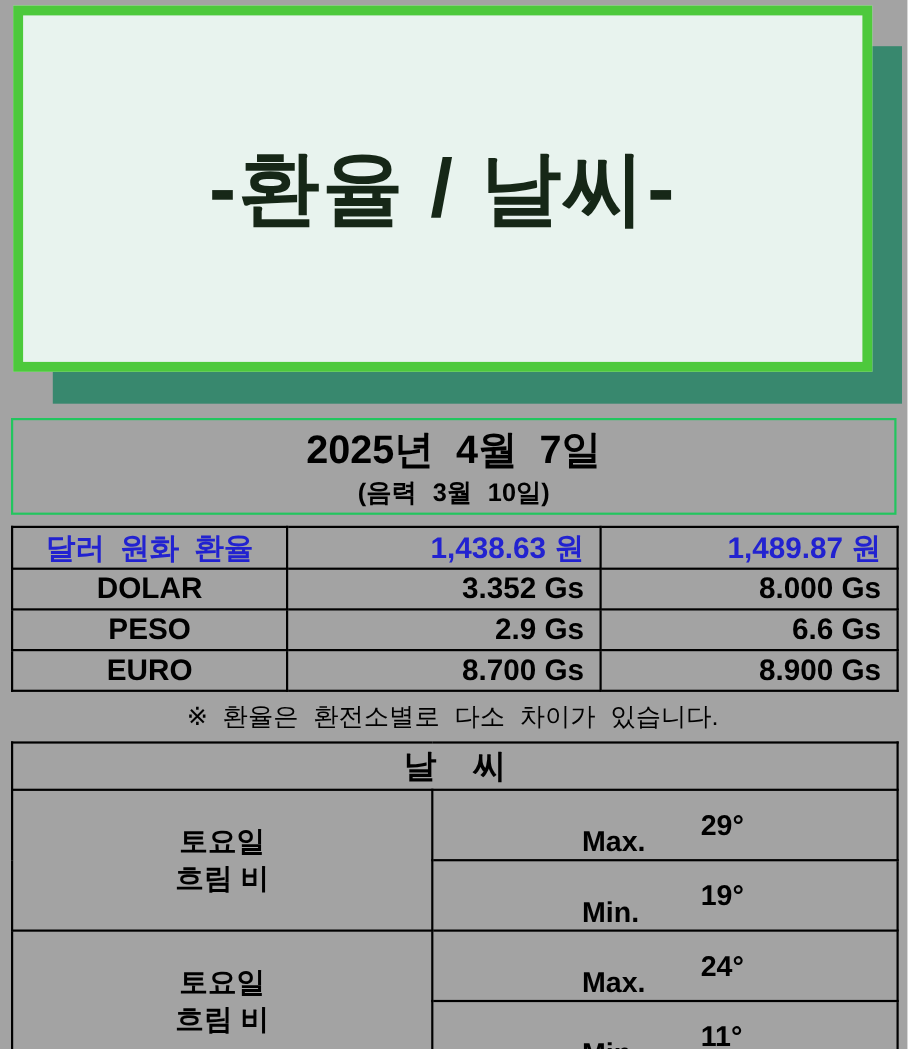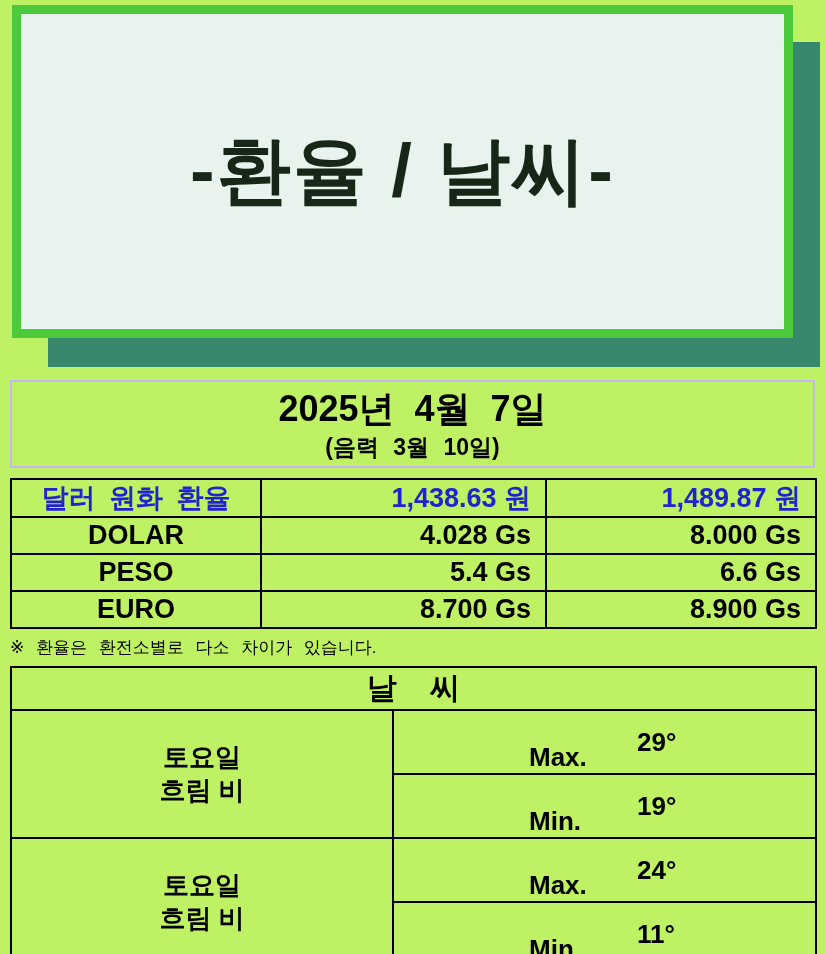--- a/index.html
+++ b/index.html
@@ -7,21 +7,21 @@
     padding: 0;
     background: #ffffff;
     font-family: "Liberation Sans", "DejaVu Sans", sans-serif;
     color: #000000;
   }
   .page {
     position: relative;
     width: 825px;
     height: 954px;
     overflow: hidden;
-    background: #bef264;
+    background: #a3a3a3;
   }
 
   
   .banner-area {
     position: relative;
     height: 380px;
   }
   .banner-shadow {
     position: absolute;
     left: 48px;
@@ -50,21 +50,21 @@
     letter-spacing: 2px;
     white-space: pre;
   }
 
   
   .date-table {
     margin-left: 10px;
     width: 805px;
     height: 88px;
     box-sizing: border-box;
-    border: 2px solid #c4b5fd;
+    border: 2px solid #22c55e;
     text-align: center;
     padding-top: 7px;
   }
   .date-solar {
     font-size: 36px;
     font-weight: bold;
     word-spacing: 10px;
     line-height: 40px;
   }
   .date-lunar {
@@ -92,22 +92,22 @@
   }
   .fx-cur { text-align: center; }
   .fx-val { text-align: right; padding-right: 14px !important; }
   .fx-highlight td { color: #2222d0; }
   .fx-highlight .fx-cur { word-spacing: 6px; }
 
   .fx-note {
     width: 805px;
     margin-left: 10px;
     box-sizing: border-box;
-    text-align: left;
-    font-size: 17px;
+    text-align: center;
+    font-size: 23px;
     word-spacing: 7px;
     padding: 7px 2px 7px 0;
   }
 
   
   .wx-table {
     margin-left: 10px;
     width: 805px;
     border-collapse: collapse;
     table-layout: fixed;
@@ -173,26 +173,26 @@
       <col style="width:270px">
     </colgroup>
     <tbody>
       <tr class="fx-highlight">
         <td class="fx-cur">달러 원화 환율</td>
         <td class="fx-val">1,438.63 원</td>
         <td class="fx-val">1,489.87 원</td>
       </tr>
       <tr>
         <td class="fx-cur">DOLAR</td>
-        <td class="fx-val">4.028 Gs</td>
+        <td class="fx-val">3.352 Gs</td>
         <td class="fx-val">8.000 Gs</td>
       </tr>
       <tr>
         <td class="fx-cur">PESO</td>
-        <td class="fx-val">5.4 Gs</td>
+        <td class="fx-val">2.9 Gs</td>
         <td class="fx-val">6.6 Gs</td>
       </tr>
       <tr>
         <td class="fx-cur">EURO</td>
         <td class="fx-val">8.700 Gs</td>
         <td class="fx-val">8.900 Gs</td>
       </tr>
     </tbody>
   </table>
 

